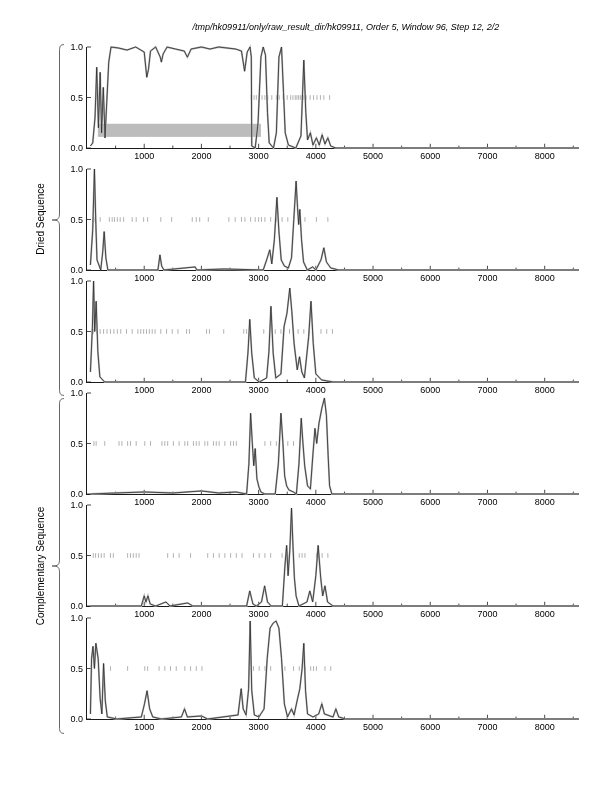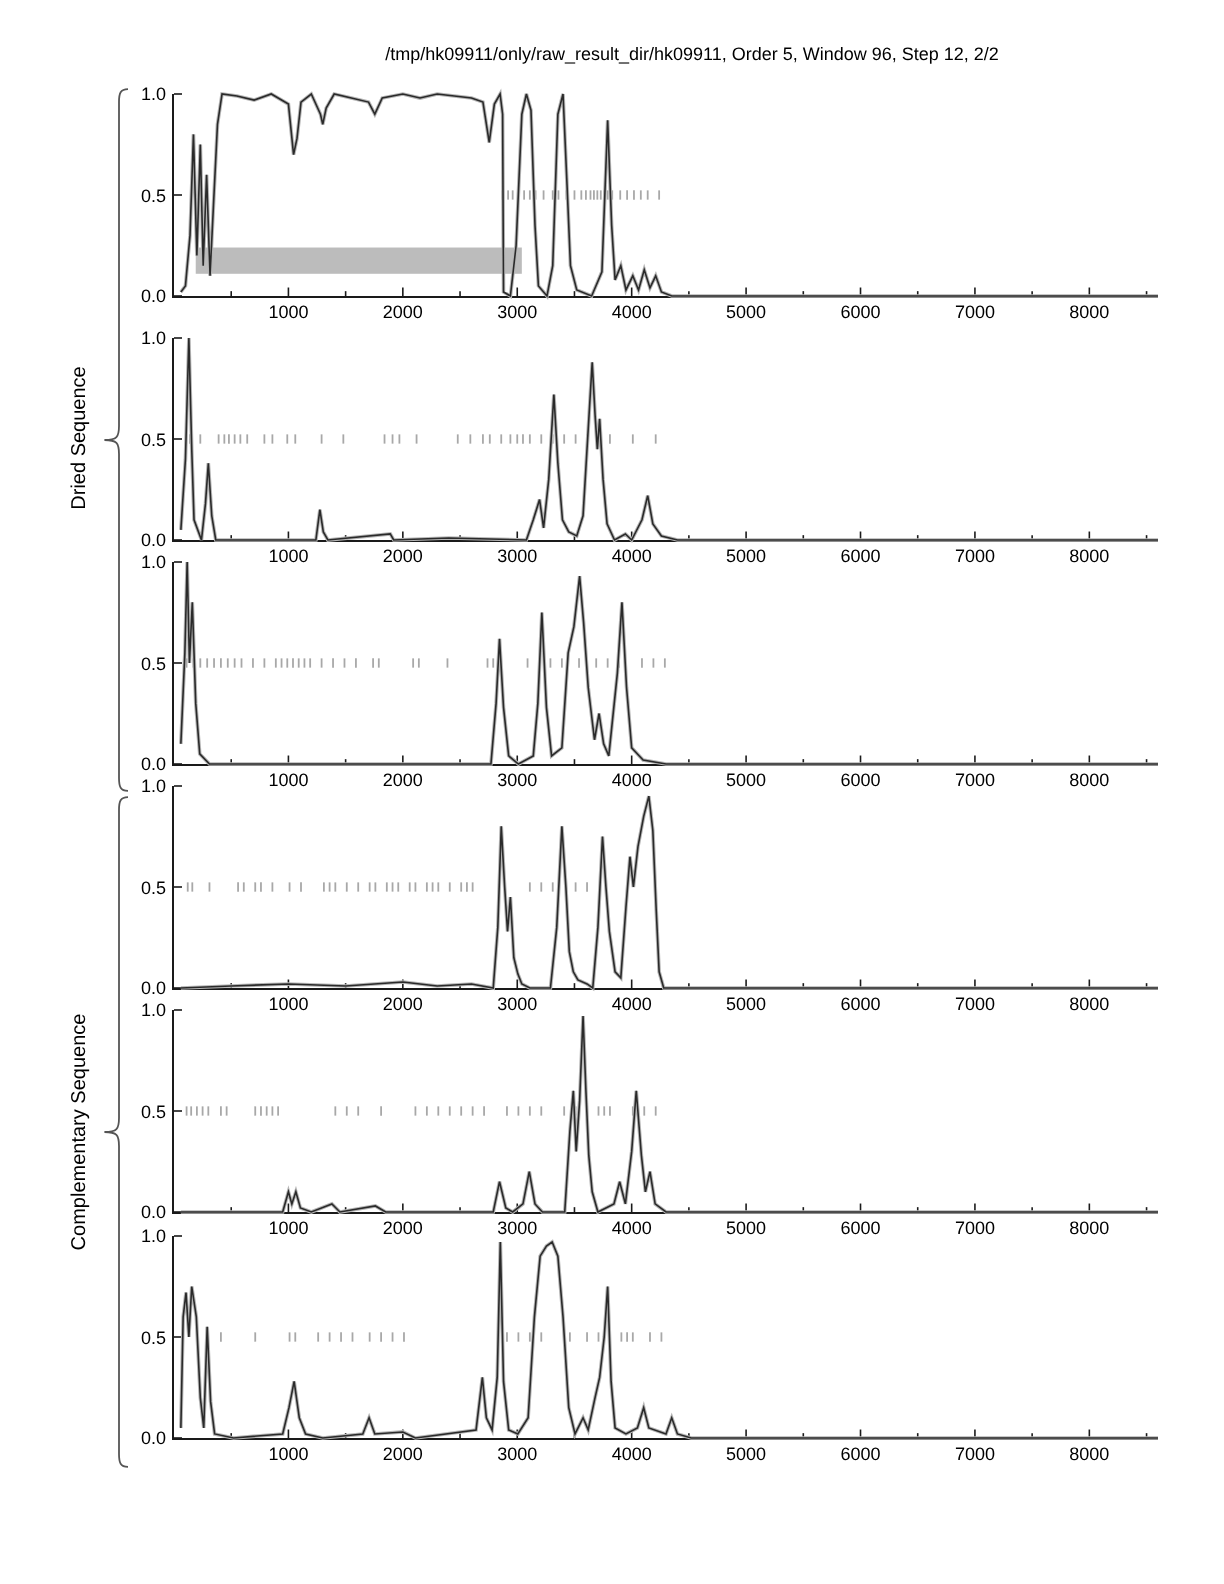--- a/index.html
+++ b/index.html
@@ -1,19 +1,19 @@
 <!DOCTYPE html>
 <html><head>
 <meta charset="utf-8">
 <style>
   html,body{margin:0;padding:0;background:#ffffff;}
   #page{position:relative;width:612px;height:792px;background:#ffffff;
         font-family:"Liberation Sans",sans-serif;color:#000;overflow:hidden;}
   #figure-title{position:absolute;left:96px;top:22px;width:500px;
-        text-align:center;font-size:9px;white-space:nowrap;}
+        text-align:center;font-size:9px;white-space:nowrap;font-style:italic;}
   .subplot{position:absolute;left:86px;width:492px;height:101px;
         border-left:1px solid #1a1a1a;border-bottom:1px solid #1a1a1a;}
   .plot-svg{position:absolute;left:0;top:0;width:100%;height:100%;overflow:visible;display:block;}
   .y-tick-label{position:absolute;right:calc(100% + 4px);font-size:9px;
         transform:translateY(-50%);white-space:nowrap;}
   .x-tick-label{position:absolute;top:calc(100% + 3px);font-size:9px;
         transform:translateX(-50%);white-space:nowrap;}
   .group-label{position:absolute;font-size:10px;white-space:nowrap;
         transform:translate(-50%,-50%) rotate(-90deg);}
   .brace{position:absolute;overflow:visible;}

